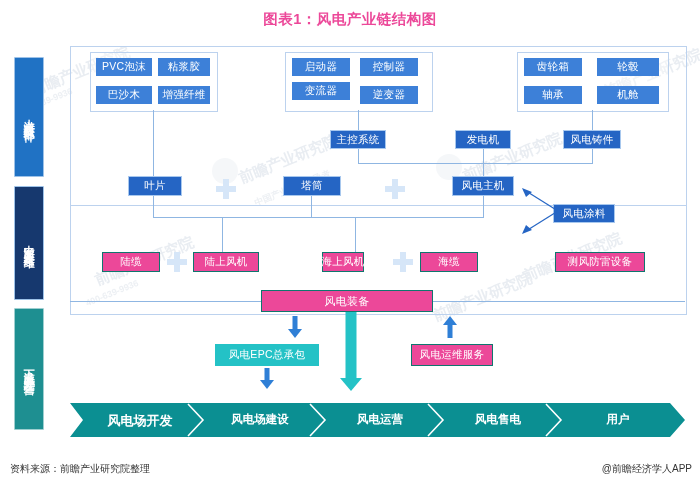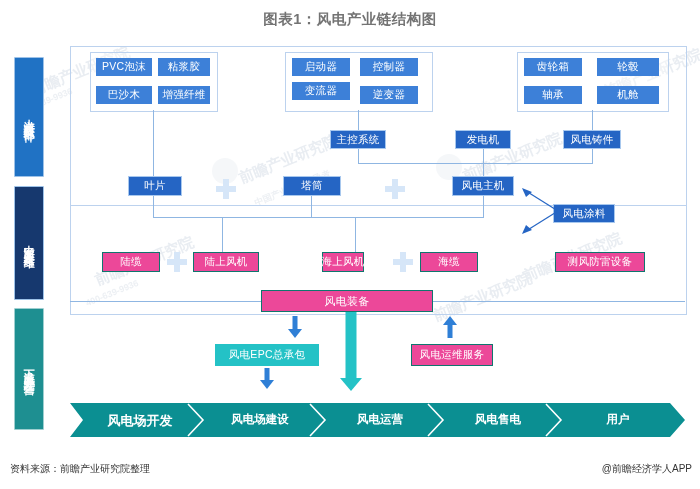--- a/index.html
+++ b/index.html
@@ -6,21 +6,21 @@
   body{
     width:700px;height:489px;background:#ffffff;
     font-family:"Liberation Sans","DejaVu Sans",sans-serif;
     color:#222;overflow:hidden;position:relative;
   }
   .page{position:relative;width:700px;height:489px;}
 
   
   .title{
     position:absolute;left:0;top:10px;width:700px;text-align:center;
-    font-size:14.5px;font-weight:bold;color:#737373;letter-spacing:.5px;
+    font-size:14.5px;font-weight:bold;color:#ec4899;letter-spacing:.5px;
   }
 
   
   .wm{position:absolute;color:#e9edf2;font-size:15px;font-weight:bold;
       white-space:nowrap;transform:rotate(-22deg);pointer-events:none;z-index:0;}
   .wm.small{font-size:9px;color:#edf0f4;}
   .wm-logo{position:absolute;z-index:0;pointer-events:none;opacity:.5;}
   .wm-logo .circ{width:26px;height:26px;border-radius:50%;background:#eceff3;
       display:inline-block;vertical-align:middle;}
 

